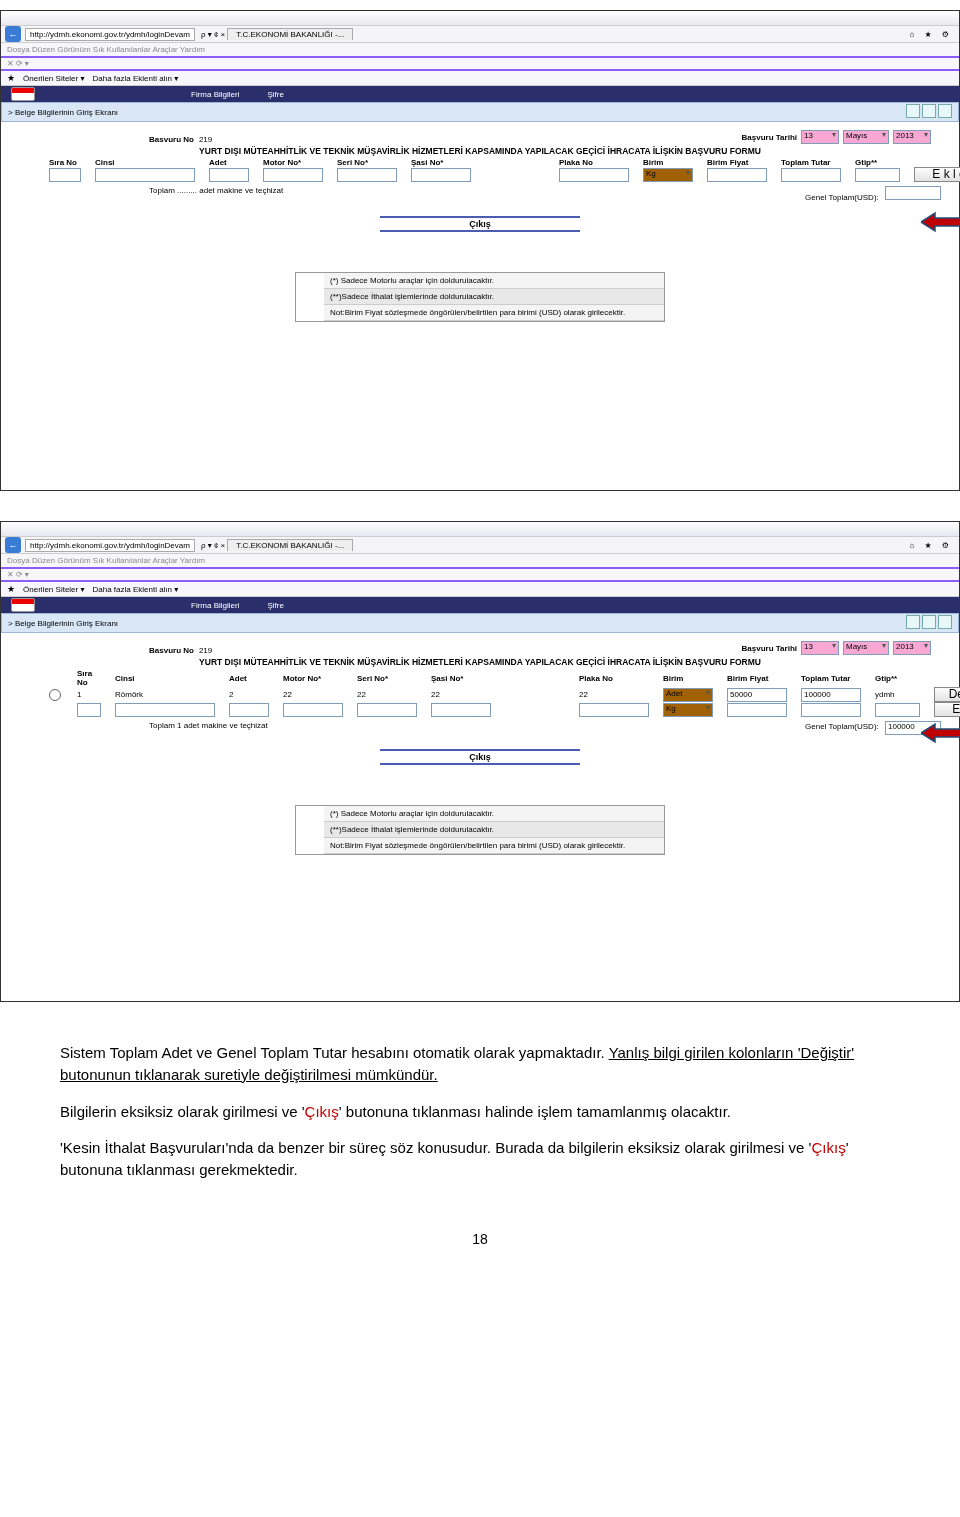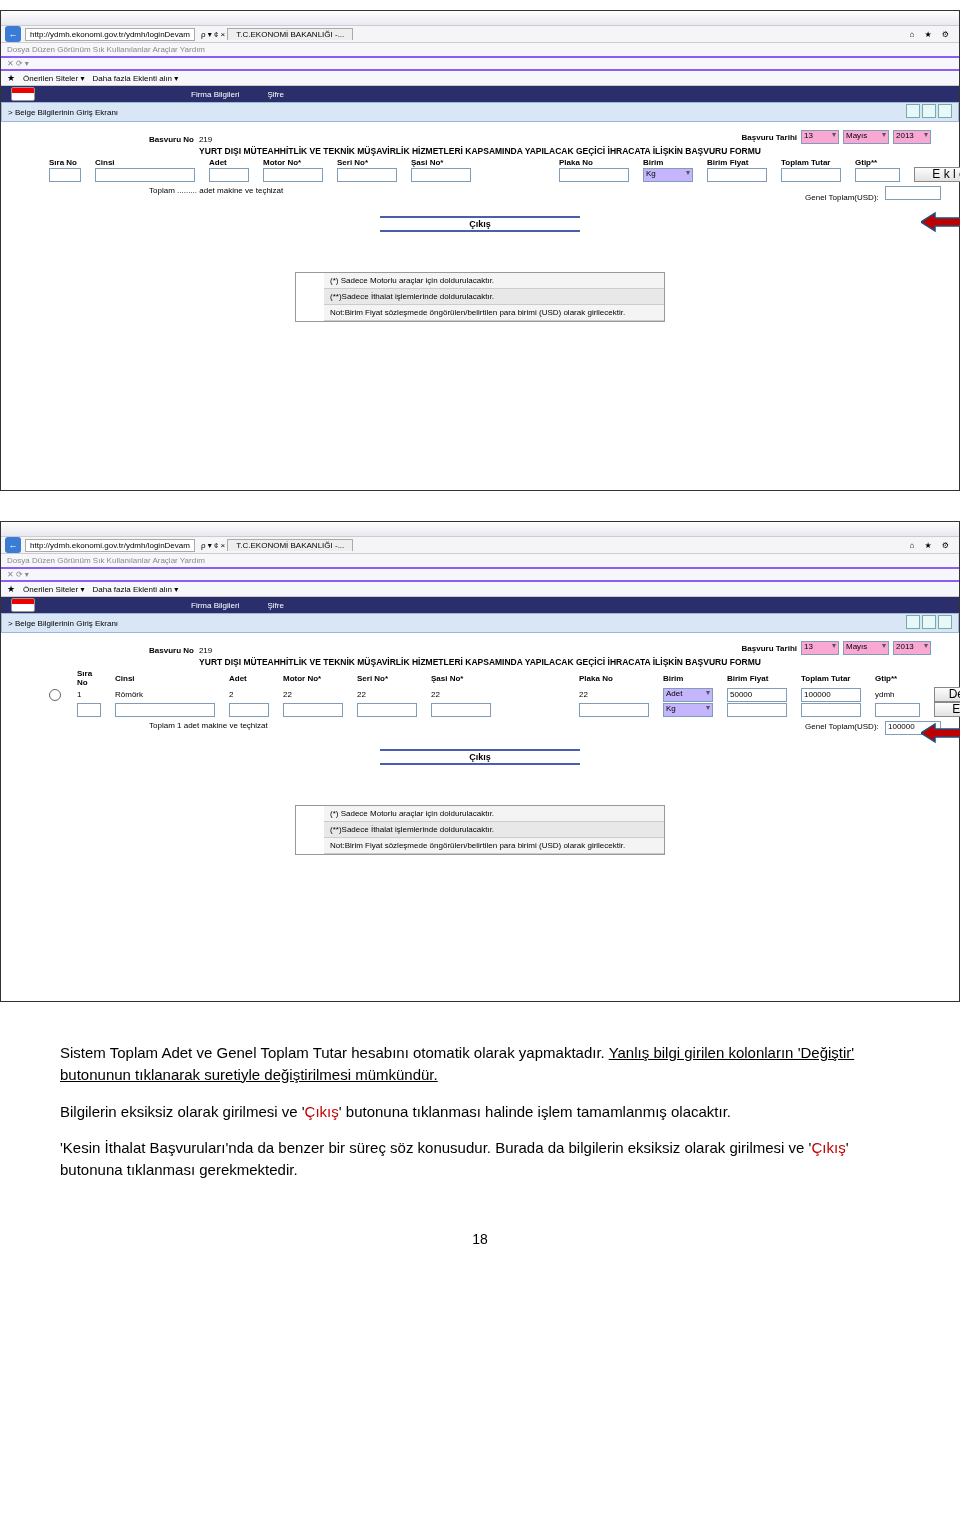--- a/index.html
+++ b/index.html
@@ -20,21 +20,21 @@
   .content { background:#fff; padding:8px 8px 40px 8px; min-height:320px; }
   .row { display:flex; align-items:flex-end; gap:5px; }
   .lab { font-weight:bold; font-size:8px; }
   .val8 { font-size:8px; }
   .formtitle { font-weight:bold; font-size:8.5px; text-align:center; margin:2px 0;}
   .grid { display:grid; gap:14px; align-items:center; margin-left:40px; margin-right:10px;}
   .grid13 { grid-template-columns: 32px 100px 40px 60px 60px 60px 60px 70px 50px 60px 60px 45px 70px; font-size:8px; }
   .grid15 { grid-template-columns: 14px 24px 100px 40px 60px 60px 60px 60px 70px 50px 60px 60px 45px 70px 22px; font-size:8px; }
   .hdr { font-weight:bold; }
   .inp { border:1px solid #7f9db9; background:#fff; height:12px; }
-  .sel { border:1px solid #7f9db9; background:#c4b5fd; height:12px; position:relative;}
+  .sel { border:1px solid #7f9db9; background:#a16207; height:12px; position:relative;}
   .sel::after { content:"▾"; position:absolute; right:2px; top:-1px; font-size:8px; color:#555;}
   .btn { border:1px solid #888; background:linear-gradient(#fdfdfd,#e2e2e2); padding:0 6px; font-size:12px; text-align:center; height:13px; line-height:13px; white-space:nowrap;}
   .cikis { border-top:2px solid #4a5db0; border-bottom:2px solid #4a5db0; width:200px; margin:14px auto 4px auto; text-align:center; padding:1px 0; font-size:9px; font-weight:bold;}
   .notes { width:340px; margin:40px auto 0 auto; border:1px solid #999; font-size:8px;padding-left:28px;}
   .notes div { padding:3px 6px; border-bottom:1px solid #ccc; background:#f4f4f4;}
   .notes div.alt { background:#e8e8e8;}
   .arrow { position:absolute; width:40px; height:22px; }
   .arrow svg { width:100%; height:100%; }
   .bodytext { font-family: Arial, sans-serif; font-size:15px; line-height:1.45; padding:0 60px; margin-top:40px;}
   .bodytext .u { text-decoration:underline; }

